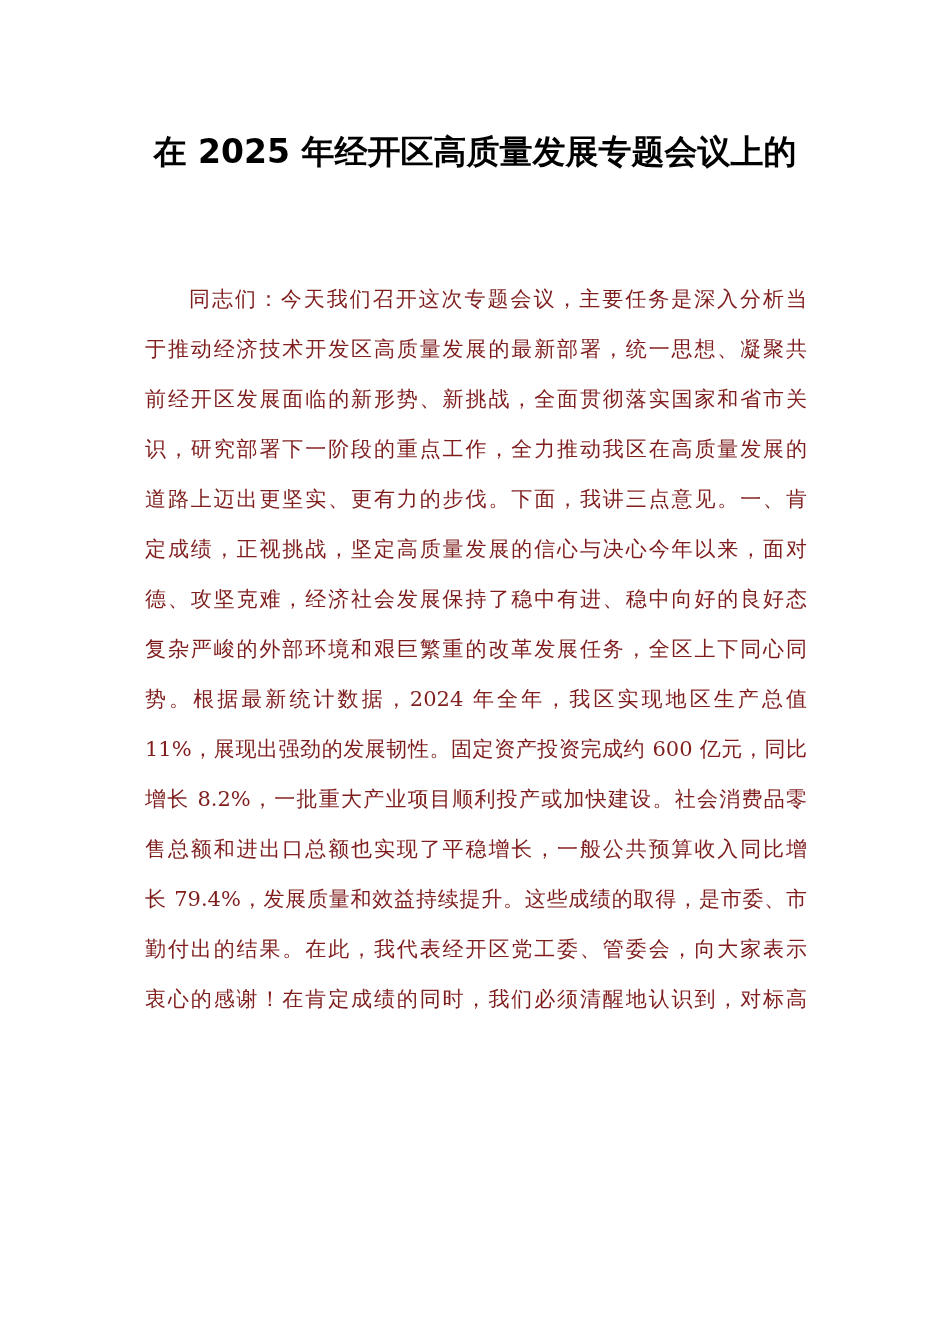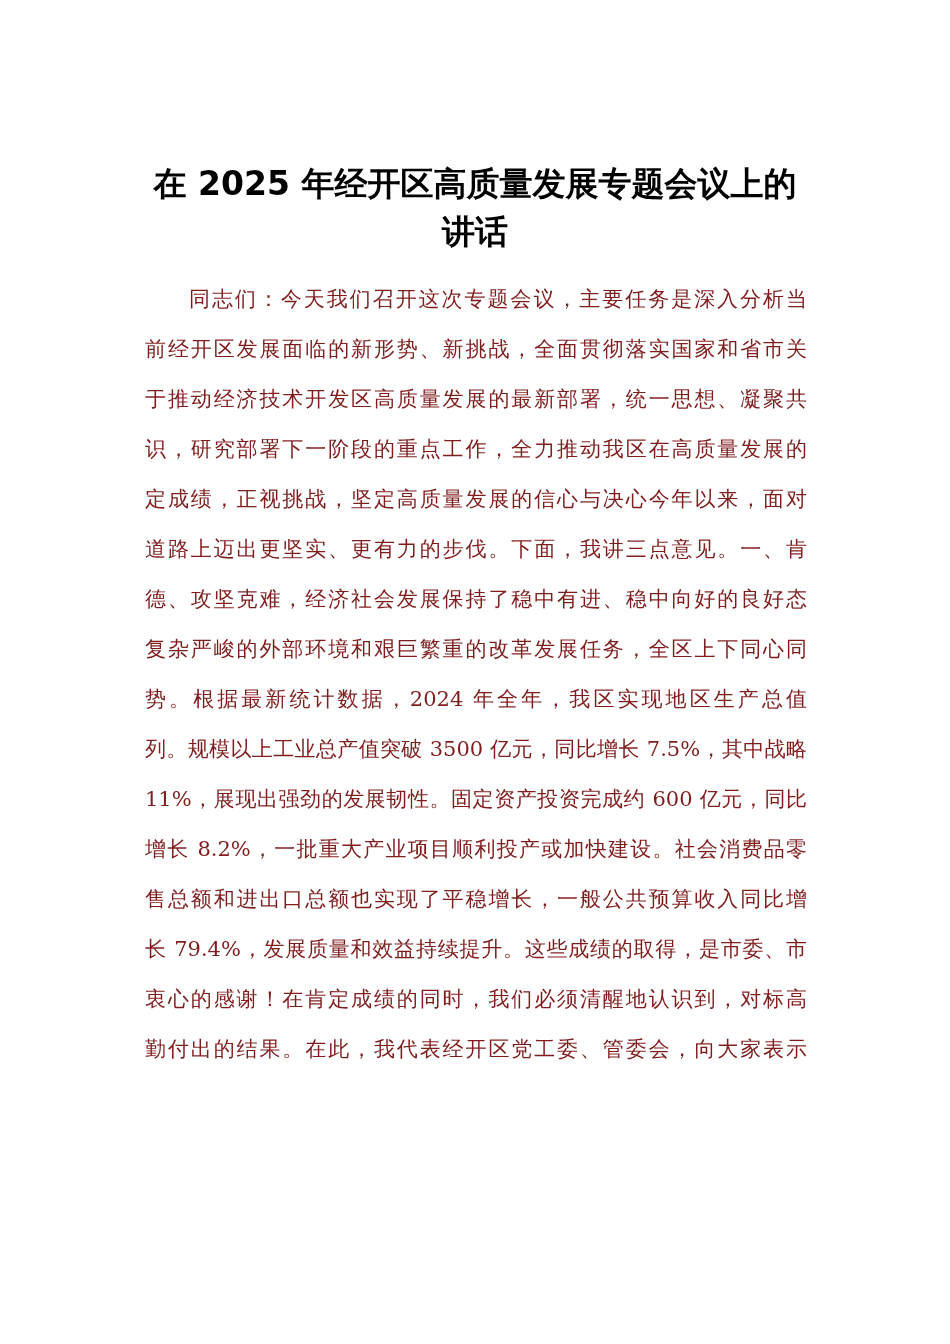--- a/index.html
+++ b/index.html
@@ -28,21 +28,20 @@
       left: 140px;
       top: 128px;
       width: 670px;
       text-align: center;
       font-family: "DejaVu Sans", "Liberation Sans", sans-serif;
       font-weight: bold;
       font-size: 33px;
       line-height: 48px;
       color: #000000;
       letter-spacing: 0px;
-      margin-top: 32px;
     }
     .title-line {
       display: block;
       white-space: nowrap;
     }
     .body {
       position: absolute;
       left: 145px;
       top: 283px;
       width: 662px;
@@ -60,34 +59,32 @@
     .body-line.indent {
       padding-left: 44px;
     }
   </style>
 </head>
 <body>
 
 <div class="page">
   <div class="title">
     <span class="title-line">在 2025 年经开区高质量发展专题会议上的</span>
-    <span class="title-line">讲话</span>
   </div>
 
   <div class="body">
     <span class="body-line indent">同志们：今天我们召开这次专题会议，主要任务是深入分析当</span>
+    <span class="body-line">于推动经济技术开发区高质量发展的最新部署，统一思想、凝聚共</span>
     <span class="body-line">前经开区发展面临的新形势、新挑战，全面贯彻落实国家和省市关</span>
-    <span class="body-line">于推动经济技术开发区高质量发展的最新部署，统一思想、凝聚共</span>
     <span class="body-line">识，研究部署下一阶段的重点工作，全力推动我区在高质量发展的</span>
+    <span class="body-line">道路上迈出更坚实、更有力的步伐。下面，我讲三点意见。一、肯</span>
     <span class="body-line">定成绩，正视挑战，坚定高质量发展的信心与决心今年以来，面对</span>
-    <span class="body-line">道路上迈出更坚实、更有力的步伐。下面，我讲三点意见。一、肯</span>
     <span class="body-line">德、攻坚克难，经济社会发展保持了稳中有进、稳中向好的良好态</span>
     <span class="body-line">复杂严峻的外部环境和艰巨繁重的改革发展任务，全区上下同心同</span>
     <span class="body-line">势。根据最新统计数据，2024 年全年，我区实现地区生产总值</span>
-    <span class="body-line">列。规模以上工业总产值突破 3500 亿元，同比增长 7.5%，其中战略</span>
     <span class="body-line">11%，展现出强劲的发展韧性。固定资产投资完成约 600 亿元，同比</span>
     <span class="body-line">增长 8.2%，一批重大产业项目顺利投产或加快建设。社会消费品零</span>
     <span class="body-line">售总额和进出口总额也实现了平稳增长，一般公共预算收入同比增</span>
     <span class="body-line">长 79.4%，发展质量和效益持续提升。这些成绩的取得，是市委、市</span>
+    <span class="body-line">勤付出的结果。在此，我代表经开区党工委、管委会，向大家表示</span>
     <span class="body-line">衷心的感谢！在肯定成绩的同时，我们必须清醒地认识到，对标高</span>
-    <span class="body-line">勤付出的结果。在此，我代表经开区党工委、管委会，向大家表示</span>
   </div>
 </div>
 
 </body></html>

